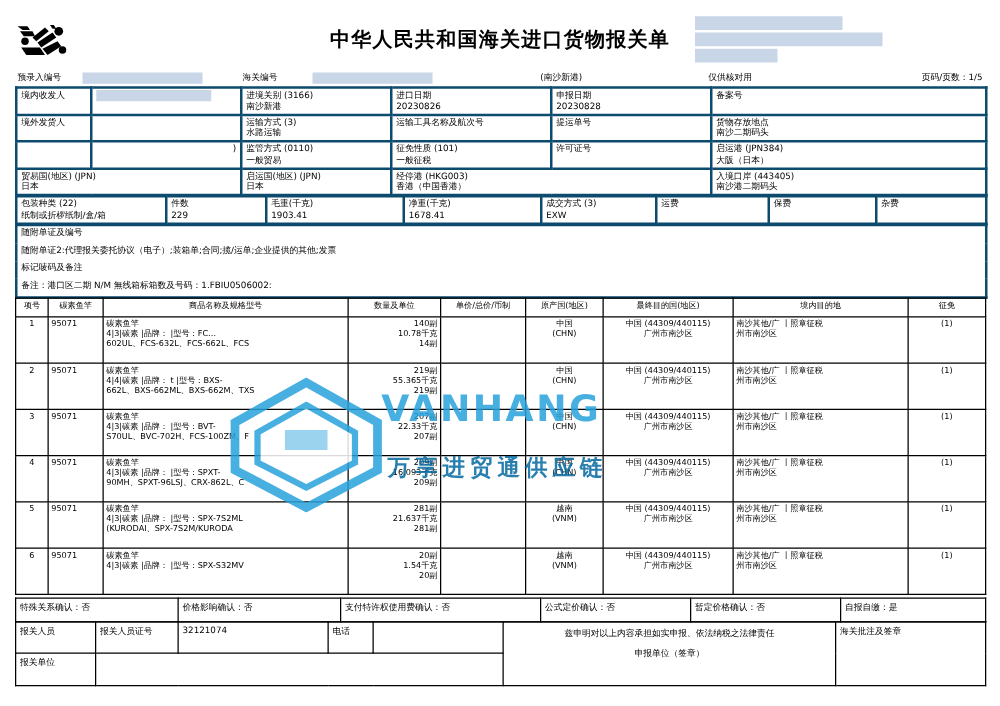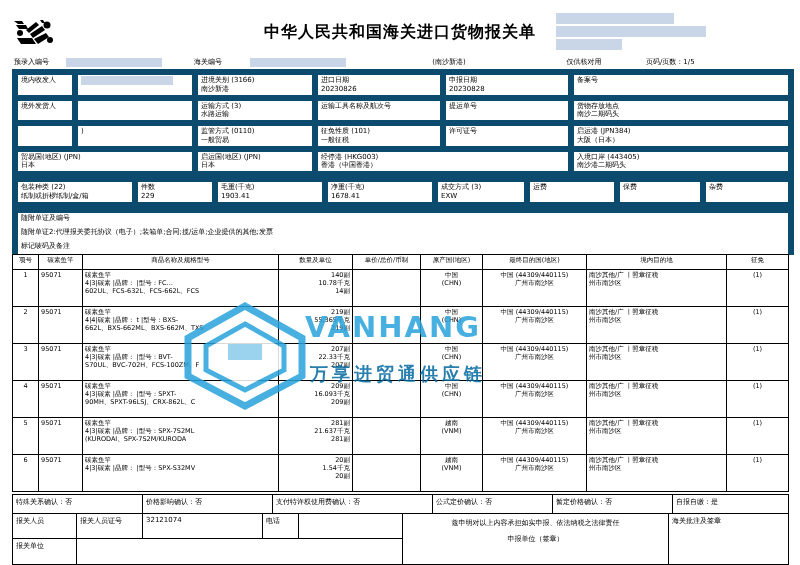--- a/index.html
+++ b/index.html
@@ -12,23 +12,23 @@
   .logo svg{width:44px;height:30px;}
   .doc-title{position:absolute;left:0;right:0;top:22px;text-align:center;font-size:16px;font-weight:bold;letter-spacing:1px;}
   .redact{background:#c9d6e8;display:inline-block;}
   .redact.a{position:absolute;left:556px;top:13px;width:118px;height:11px;}
   .redact.b{position:absolute;left:556px;top:26px;width:150px;height:11px;}
   .redact.c{position:absolute;left:556px;top:39px;width:66px;height:11px;}
 
   
   table{border-collapse:collapse;}
   .tbl{width:776px;margin:0 12px;table-layout:fixed;}
-  .tbl td{border:6px solid #0c4a6e;padding:1px 3px;vertical-align:top;line-height:1.25;height:12px;}
+  .tbl td{border:2px solid #0c4a6e;padding:1px 3px;vertical-align:top;line-height:1.25;height:12px;}
   .c{text-align:center;}
-  .r{}
+  .r{text-align:right;}
   .b{font-weight:bold;}
 
   
   .meta{width:776px;margin:0 12px 1px 12px;table-layout:fixed;font-size:7px;}
   .meta td{padding:0 2px;height:12px;vertical-align:middle;}
   .bar{display:inline-block;background:#c9d6e8;height:9px;vertical-align:middle;}
 
   
   .goods{width:776px;margin:0 12px;table-layout:fixed;font-size:6.5px;}
   .goods th,.goods td{border:1px solid #000;padding:1px 2px;line-height:1.3;vertical-align:top;}
@@ -245,20 +245,23 @@
     <tbody>
         <tr>
       <td style="border-bottom:none">随附单证及编号</td>
     </tr>
     <tr>
       <td style="border-top:none;border-bottom:none">随附单证2:代理报关委托协议（电子）;装箱单;合同;揽/运单;企业提供的其他;发票</td>
     </tr>
     <tr>
       <td style="border-top:none;border-bottom:none">标记唛码及备注</td>
     </tr>
+    <tr>
+      <td style="border-top:none">备注：港口区二期 N/M   無线箱标箱数及号码：1.FBIU0506002:</td>
+    </tr>
   </tbody>
     </table>
 
   <table class="goods" style="margin-top:-1px">
     <colgroup>
       <col style="width:26px">
         <col style="width:44px">
         <col style="width:196px">
       <col style="width:74px">
         <col style="width:68px">

